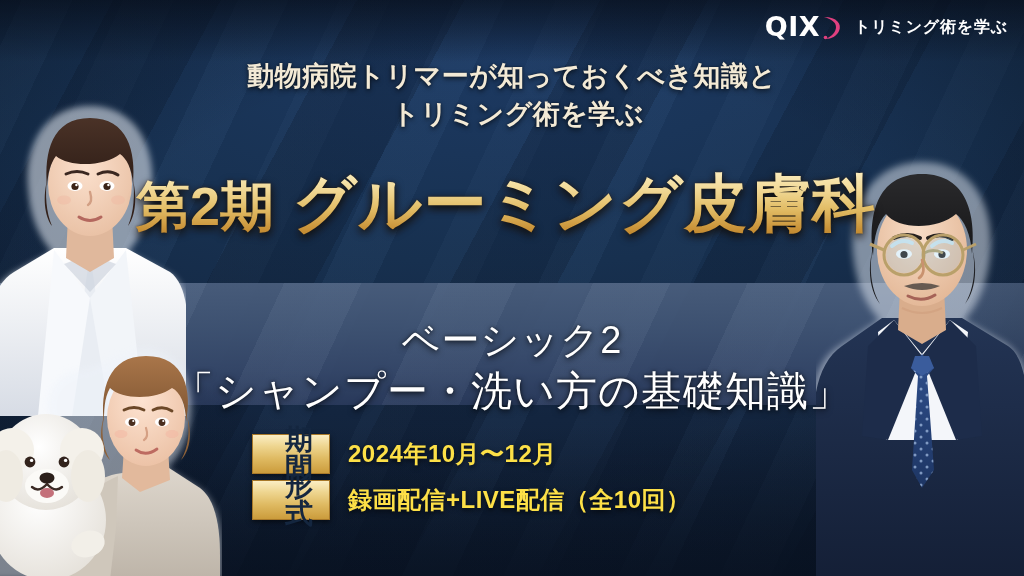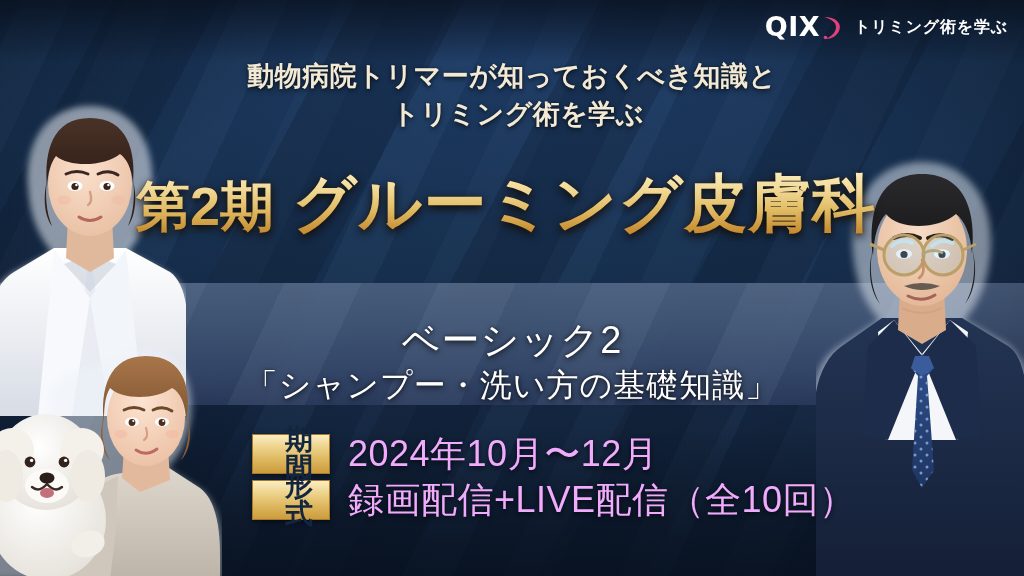--- a/index.html
+++ b/index.html
@@ -140,21 +140,21 @@
   .series{
     position:absolute;left:0;right:0;top:292px;
     text-align:center;
     color:#ffffff;
     font-size:38px;line-height:1.28;
     font-weight:400;
     letter-spacing:1px;
     text-shadow:0 2px 6px rgba(0,0,0,.75),0 0 3px rgba(0,0,0,.55);
     margin-top:24px;
   }
-  .series .s2{display:block;font-size:32px;}
+  .series .s2{display:block;font-size:41px;}
 
   
   .info{
     position:absolute;left:0;right:0;top:434px;
     display:flex;flex-direction:column;align-items:center;gap:6px;
   }
   .info-row{
     display:flex;align-items:center;gap:18px;
     width:520px;
   }
@@ -164,23 +164,23 @@
     display:flex;align-items:center;justify-content:center;
     background:linear-gradient(180deg,#fbeec4 0%,#eed58f 30%,#dfba62 62%,#cb9c3c 100%);
     border:1px solid #a8792a;
     color:#14263f;
     font-size:28px;font-weight:700;letter-spacing:1px;
     box-shadow:0 2px 5px rgba(0,0,0,.55);
     line-height:1;
     padding-left:32px;
   }
   .info-text{
-    color:#f0abfc;
-    font-size:36px;
-    font-weight:400;
+    color:#fde047;
+    font-size:24px;
+    font-weight:700;
     letter-spacing:.5px;
     white-space:nowrap;
     text-shadow:0 2px 5px rgba(0,0,0,.7);
     line-height:1.1;
   }
 </style>
 </head>
 <body>
 
 <div id="stage">

